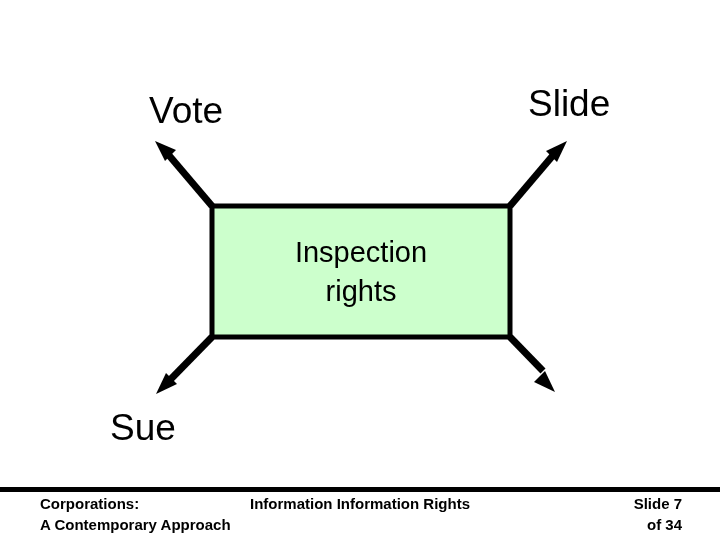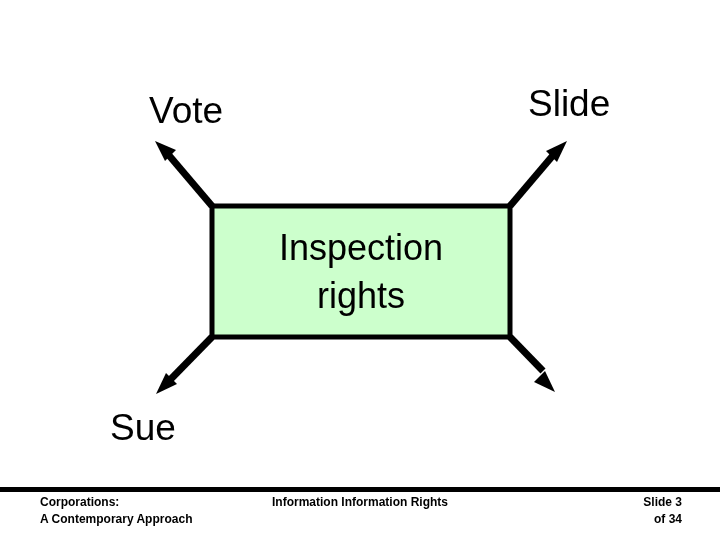--- a/index.html
+++ b/index.html
@@ -50,21 +50,21 @@
     position: absolute;
     left: 212px;
     top: 206px;
     width: 298px;
     height: 131px;
     display: flex;
     flex-direction: column;
     align-items: center;
     justify-content: center;
     font-family: "Liberation Sans", sans-serif;
-    font-size: 36px;
+    font-size: 29px;
     line-height: 1.32;
     color: #000000;
     text-align: center;
     pointer-events: none;
   }
 
   
   #footer-rule {
     position: absolute;
     left: 0;
@@ -73,21 +73,21 @@
     height: 5px;
     background: #000000;
   }
   #footer {
     position: absolute;
     left: 0;
     top: 494px;
     width: 720px;
     height: 40px;
     font-family: "Liberation Sans", sans-serif;
-    font-size: 12px;
+    font-size: 15px;
     font-weight: bold;
     line-height: 1.38;
     color: #000000;
   }
   .footer-cell { position: absolute; white-space: nowrap; }
   #footer-left   { left: 40px;  top: 0; text-align: left; }
   #footer-center { left: 0; top: 0; width: 720px; text-align: center; }
   #footer-right  { right: 38px; top: 0; text-align: right; }
   .footer-line { display: block; }
 </style>
@@ -133,18 +133,18 @@
   <div id="footer-rule"></div>
   <div id="footer">
     <div class="footer-cell" id="footer-left">
       <span class="footer-line">Corporations:</span>
       <span class="footer-line">A Contemporary Approach</span>
     </div>
     <div class="footer-cell" id="footer-center">
       <span class="footer-line">Information Information Rights</span>
     </div>
     <div class="footer-cell" id="footer-right">
-      <span class="footer-line">Slide 3</span>
+      <span class="footer-line">Slide 7</span>
       <span class="footer-line">of 34</span>
     </div>
   </div>
 
 </div>
 
 </body></html>

